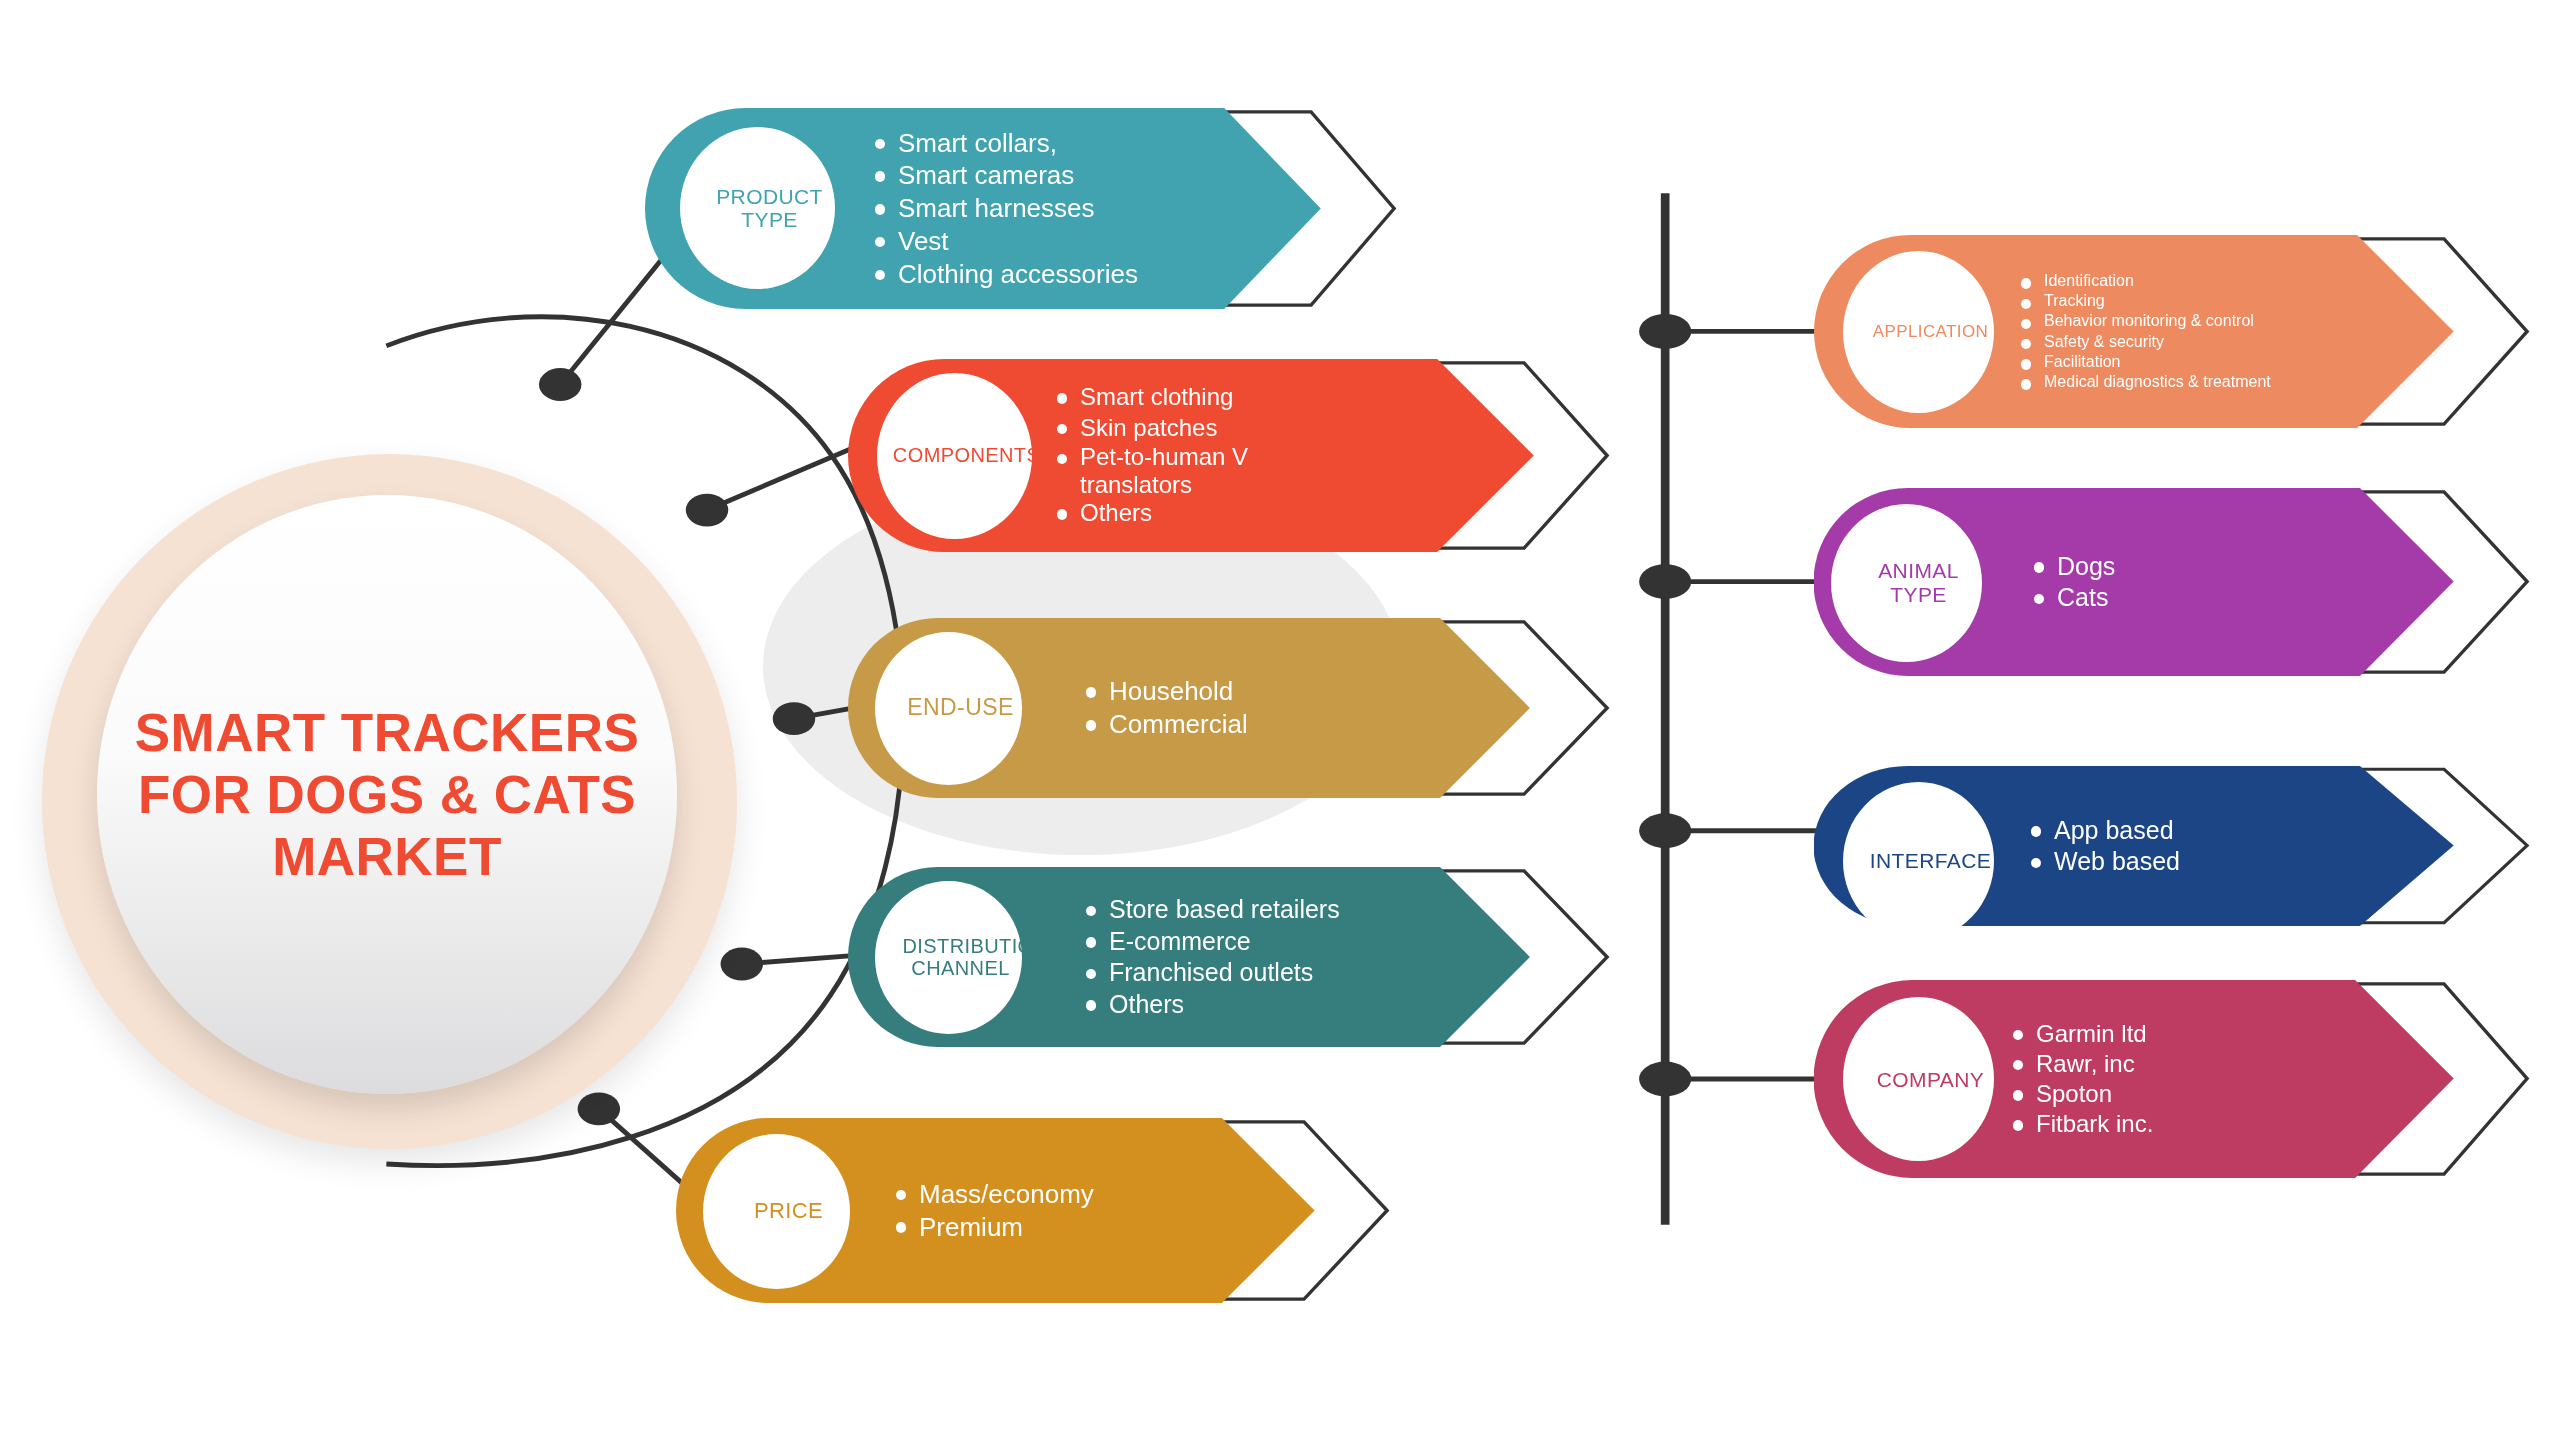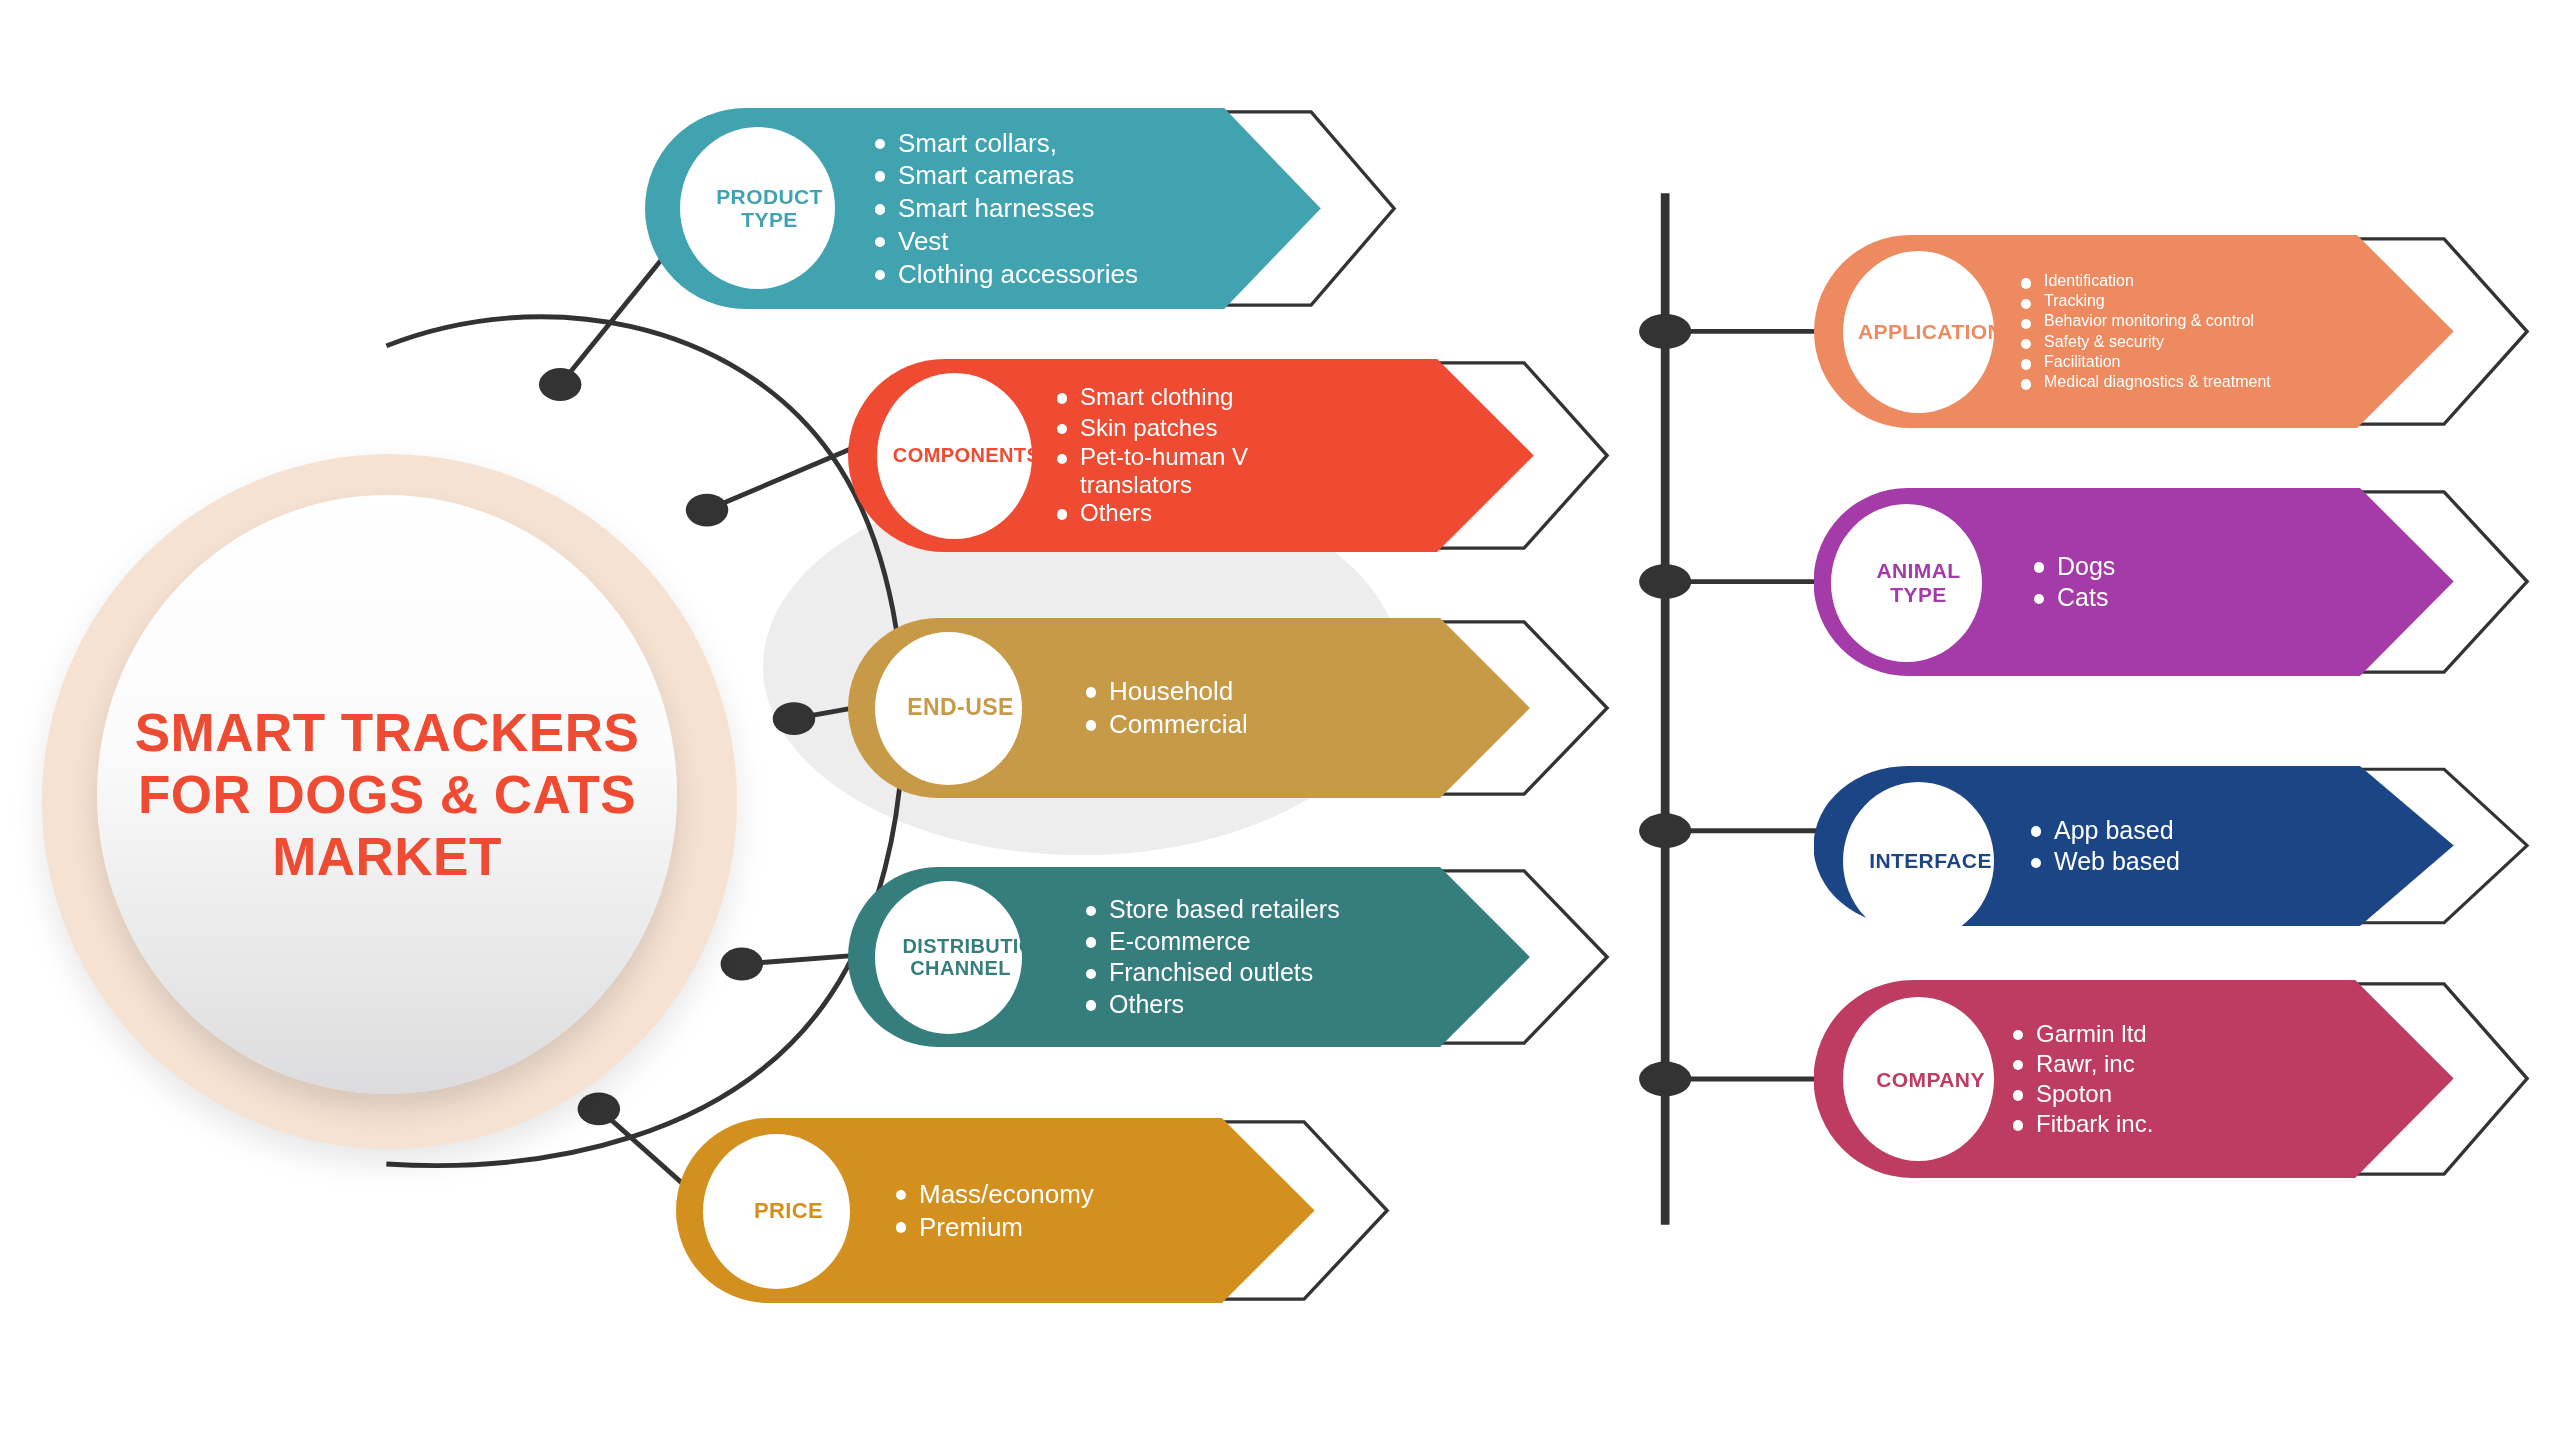--- a/index.html
+++ b/index.html
@@ -25,21 +25,21 @@
          pointer-events:none;}
 
   
   .banner{position:absolute;}
   .banner .ghost{position:absolute;left:0;top:0;width:100%;height:100%;}
   .banner .body{position:absolute;left:0;top:0;width:100%;height:100%;}
   .banner .content{position:absolute;left:0;top:0;width:100%;height:100%;
                    display:flex;align-items:center;}
   .pill{position:absolute;border-radius:50%;background:#ffffff;
         display:flex;align-items:center;justify-content:center;text-align:center;}
-  .pill-label{font-weight:bold;line-height:1.12;letter-spacing:0.4px;padding-left:24px;}
+  .pill-label{font-weight:normal;line-height:1.12;letter-spacing:0.4px;padding-left:24px;}
   .lists{display:flex;align-items:flex-start;gap:0px;}
   ul.bl{list-style:none;margin:0;padding:0;}
   ul.bl li{color:#ffffff;position:relative;padding-left:29px;
            line-height:1.26;white-space:nowrap;}
   ul.bl li::before{content:"";position:absolute;left:5.8px;top:.46em;
            width:10.6px;height:10.6px;border-radius:50%;background:#ffffff;}
 </style>
 </head>
 <body>
 
@@ -180,21 +180,21 @@
   </div>
 
   <div class="banner" style="left:1814px;top:235px;width:717px;height:193px;">
     <svg class="ghost" viewBox="0 0 742 200" preserveAspectRatio="none">
       <path d="M 150 4 L 652 4 L 738 100 L 652 196 L 150 196 Z" fill="#ffffff" stroke="#333333" stroke-width="3.5"></path>
     </svg>
     <svg class="body" viewBox="0 0 742 200" preserveAspectRatio="none">
       <path d="M 100 0 L 562 0 L 662 100 L 562 200 L 100 200 A 100 100 0 0 1 100 0 Z" fill="#EE8A5F"></path>
     </svg>
     <div class="pill" style="left:29px;top:15.5px;width:151px;height:162px;">
-      <span class="pill-label" style="color:#EE8A5F;font-size:21px;text-align:right;">APPLICATION</span>
+      <span class="pill-label" style="color:#EE8A5F;font-size:17px;text-align:right;">APPLICATION</span>
     </div>
     <div class="content" style="padding-left:201px;">
       <ul class="bl" style="font-size:16px;">
         <li>Identification</li>
         <li>Tracking</li>
         <li>Behavior monitoring &amp; control</li>
         <li>Safety &amp; security</li>
         <li>Facilitation</li>
         <li>Medical diagnostics &amp; treatment</li>
       </ul>

